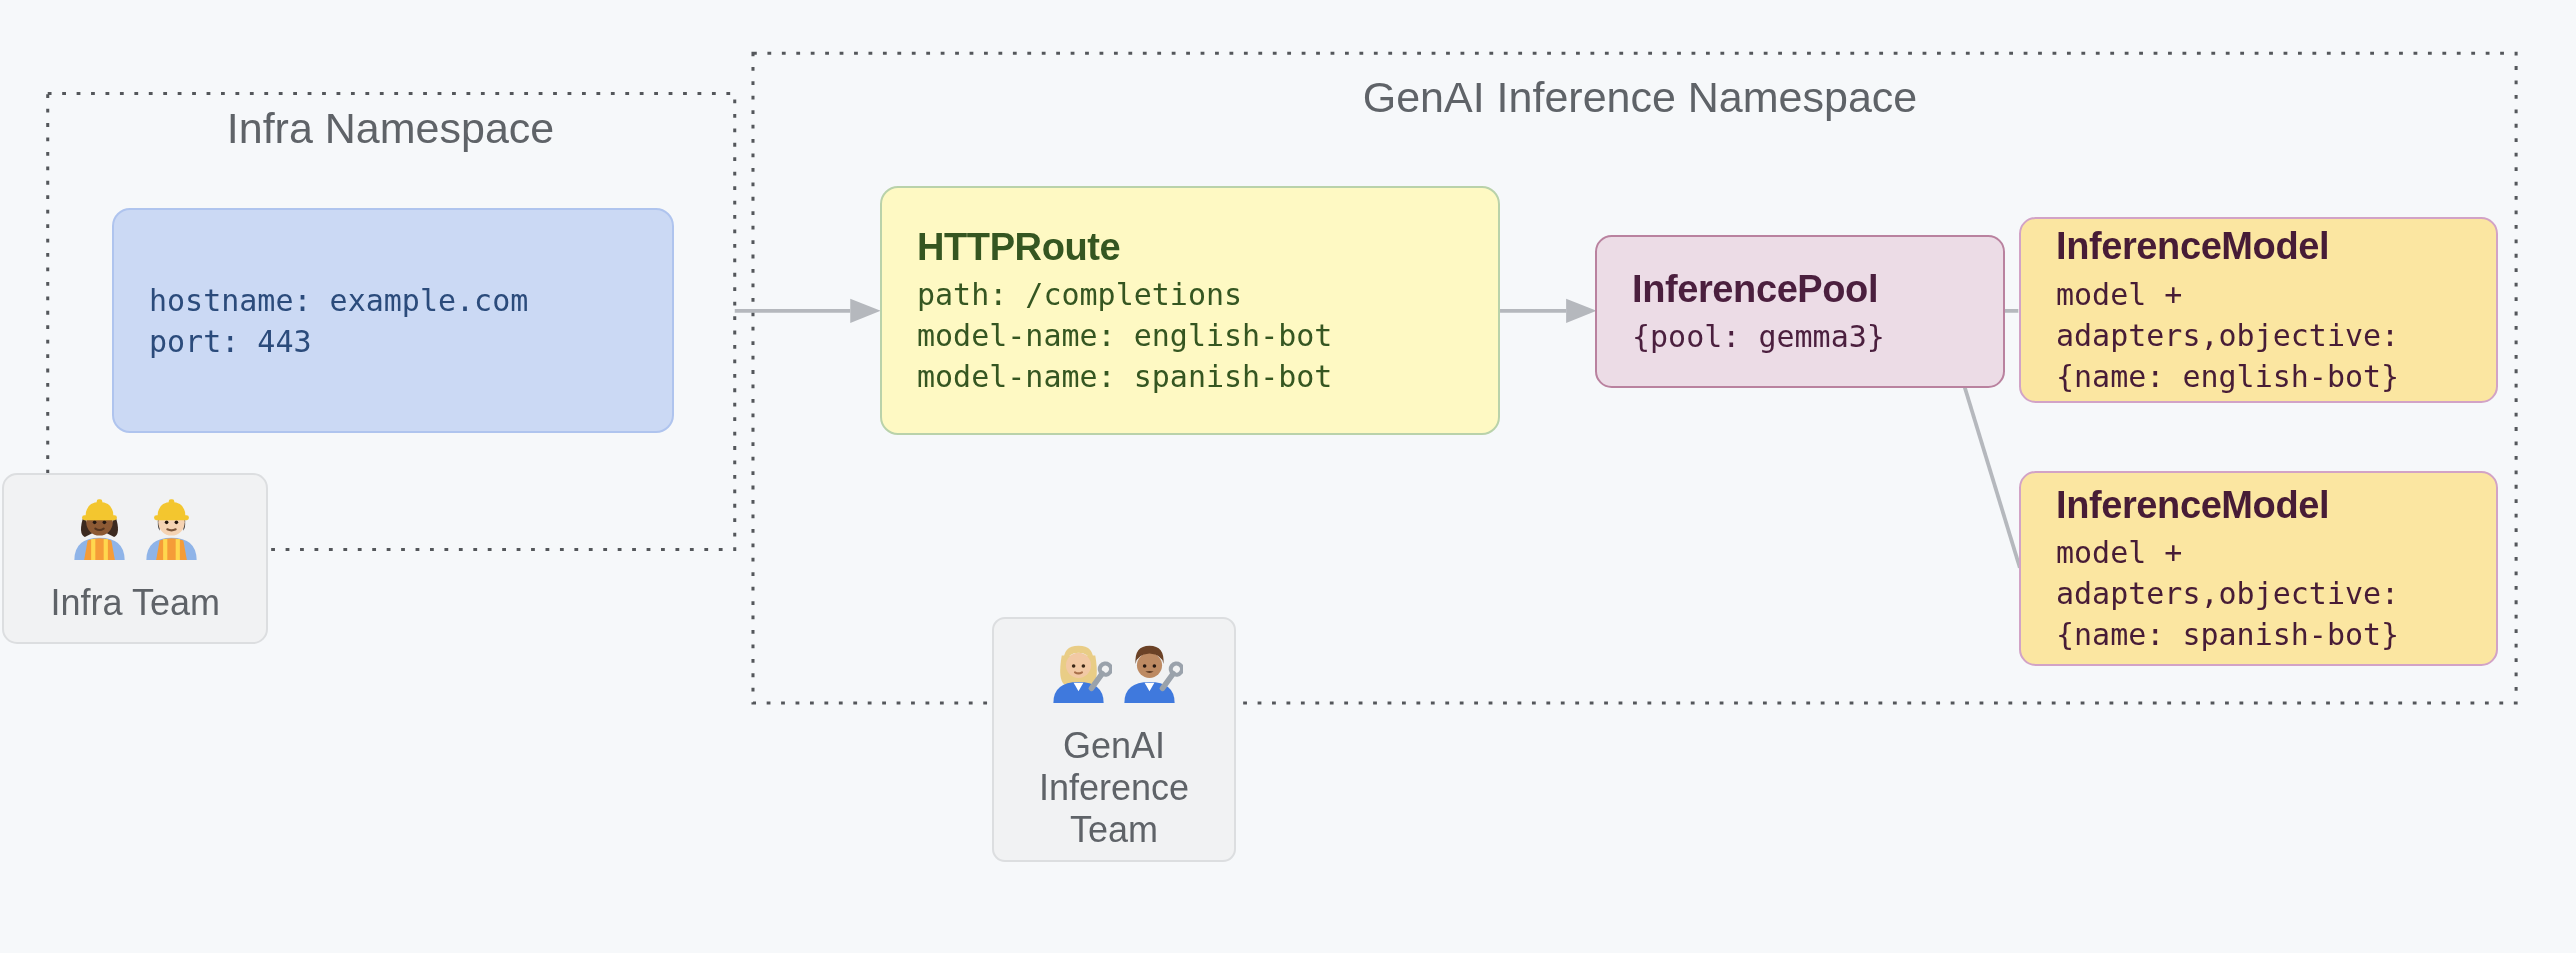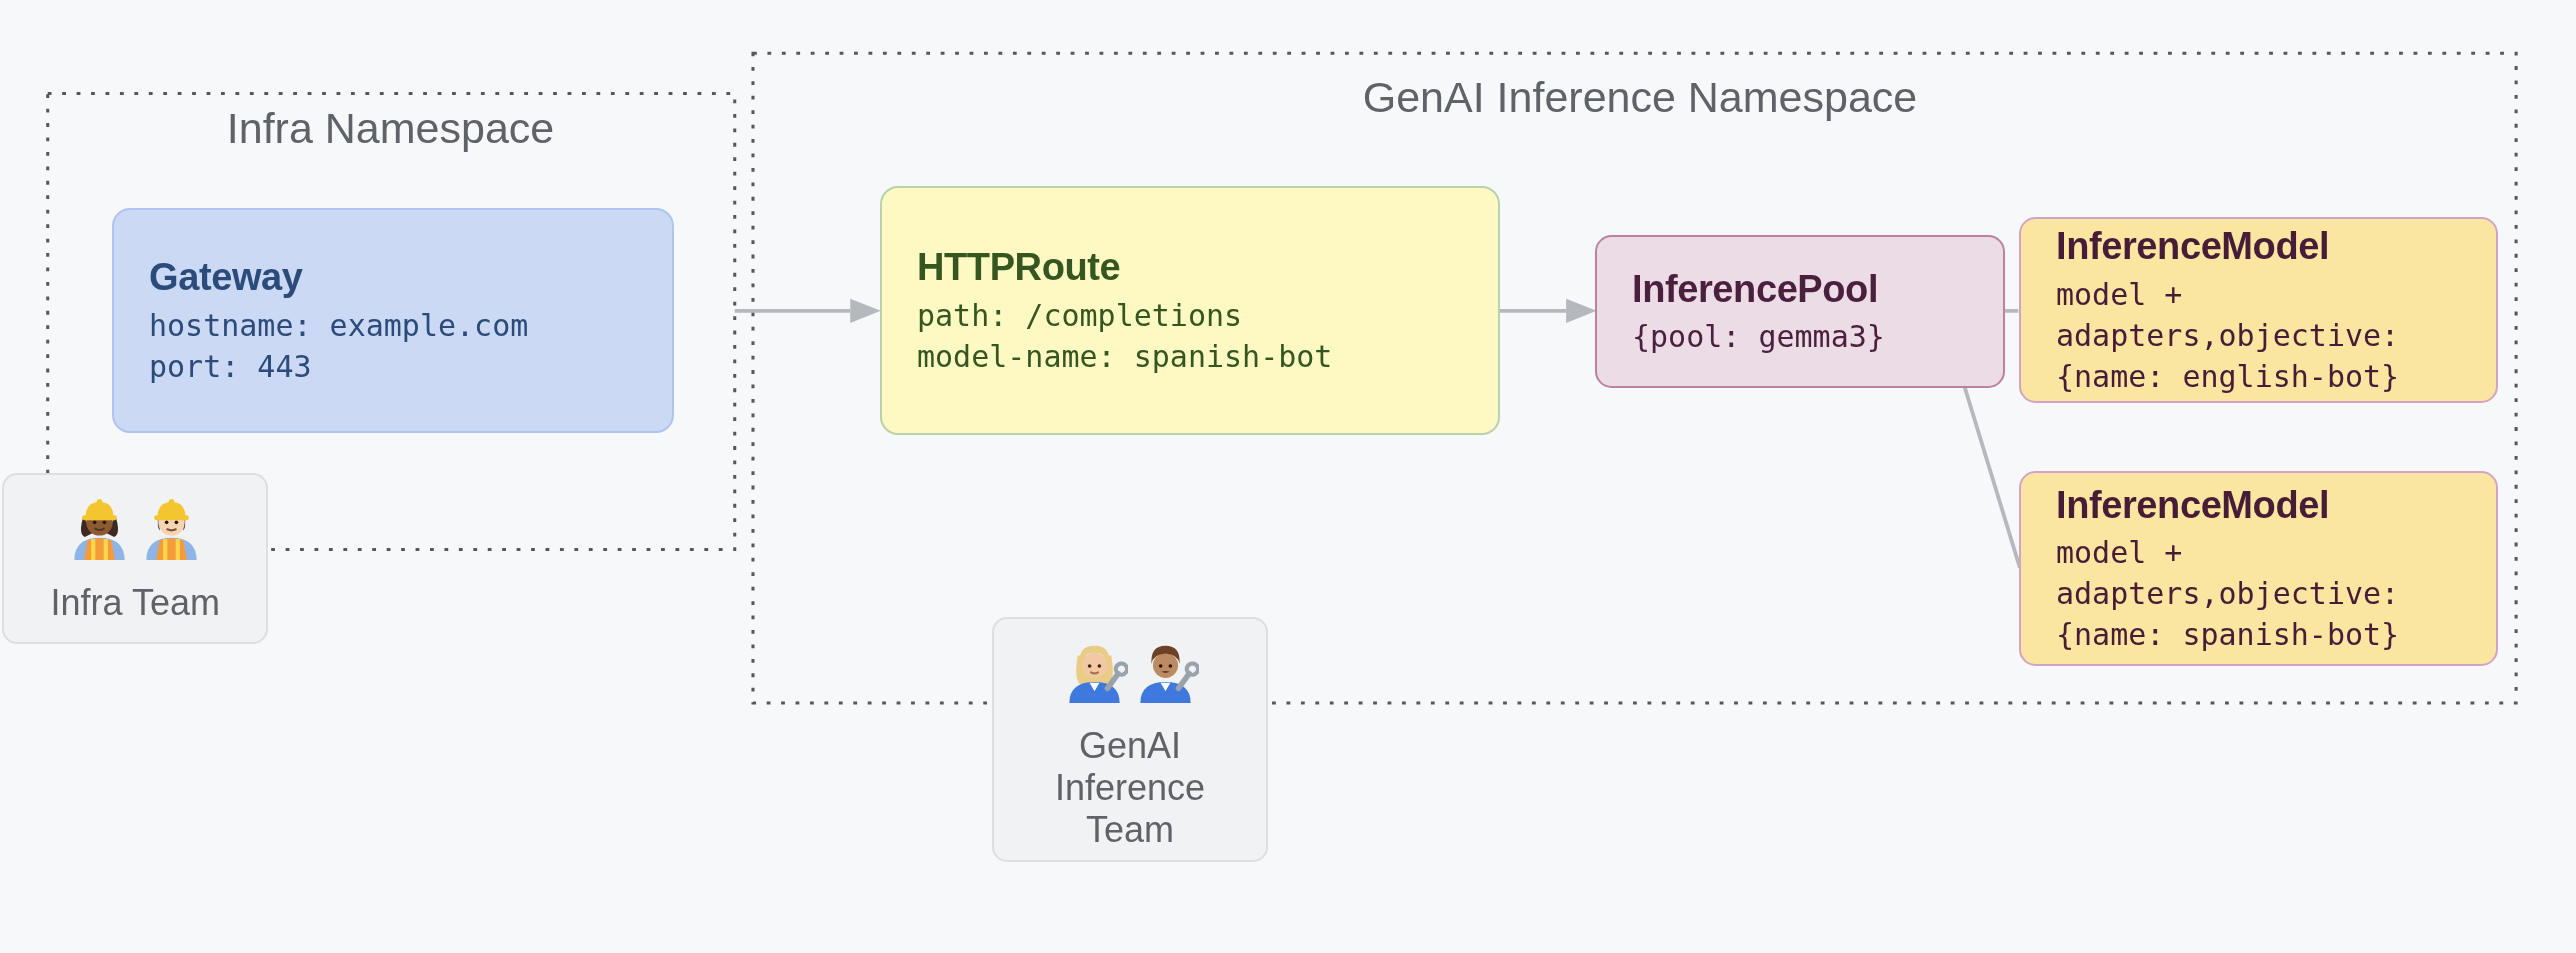--- a/index.html
+++ b/index.html
@@ -18,21 +18,21 @@
 
   #gateway-node{left:112px;top:208px;width:562px;height:225px;background:#cbd9f4;border-color:#afc4ee;color:#2b4b7b;}
   #httproute-node{left:880px;top:186px;width:620px;height:249px;background:#fef9c3;border-color:#b9d2aa;color:#355621;}
   #inferencepool-node{left:1595px;top:235px;width:410px;height:153px;background:#ecdce6;border-color:#b9829f;color:#4b1f3e;border-radius:16.7px;}
   #inferencemodel-english-node{left:2019px;top:217px;width:479px;height:186px;background:#fbe6a1;border-color:#d2a3c6;color:#471c36;border-radius:16.7px;}
   #inferencemodel-spanish-node{left:2019px;top:471px;width:479px;height:195px;background:#fbe6a1;border-color:#d2a3c6;color:#471c36;border-radius:16.7px;}
 
   .team{position:absolute;z-index:3;box-sizing:border-box;background:#f1f2f3;border:2.3px solid #dcdee0;
         border-radius:15px;display:flex;flex-direction:column;align-items:center;}
   #infra-team-box{left:2.3px;top:473px;width:266px;height:171px;padding-top:18px;}
-  #genai-team-box{left:992px;top:617px;width:276px;height:245px;padding-top:16.7px;}
+  #genai-team-box{left:992px;top:617px;width:244px;height:245px;padding-top:16.7px;border-radius:13px;}
   .team-icons{display:flex;gap:4.6px;}
   .person{width:67px;height:67px;}
   .team-label{color:#5f6368;font-size:36px;line-height:42px;text-align:center;margin-top:22px;white-space:pre-line;}
 </style>
 </head>
 <body>
 
 <div id="canvas">
 
   <svg class="layer" viewBox="0 0 3388 1254" width="2576" height="953">
@@ -51,28 +51,28 @@
 
       <line x1="2657" y1="747" x2="2573" y2="472"></line>
       <polygon points="2561,434 2587,468 2558,477" stroke="none"></polygon>
     </g>
   </svg>
 
   <div class="ns-title" id="infra-ns-title">Infra Namespace</div>
   <div class="ns-title" id="genai-ns-title">GenAI Inference Namespace</div>
 
   <div class="node" id="gateway-node">
-    <div class="node-title">Gateway</div>
     <div class="node-line">hostname: example.com</div>
     <div class="node-line">port: 443</div>
   </div>
 
   <div class="node" id="httproute-node">
     <div class="node-title">HTTPRoute</div>
     <div class="node-line">path: /completions</div>
+    <div class="node-line">model-name: english-bot</div>
     <div class="node-line">model-name: spanish-bot</div>
   </div>
 
   <div class="node" id="inferencepool-node">
     <div class="node-title">InferencePool</div>
     <div class="node-line">{pool: gemma3}</div>
   </div>
 
   <div class="node" id="inferencemodel-english-node">
     <div class="node-title">InferenceModel</div>

